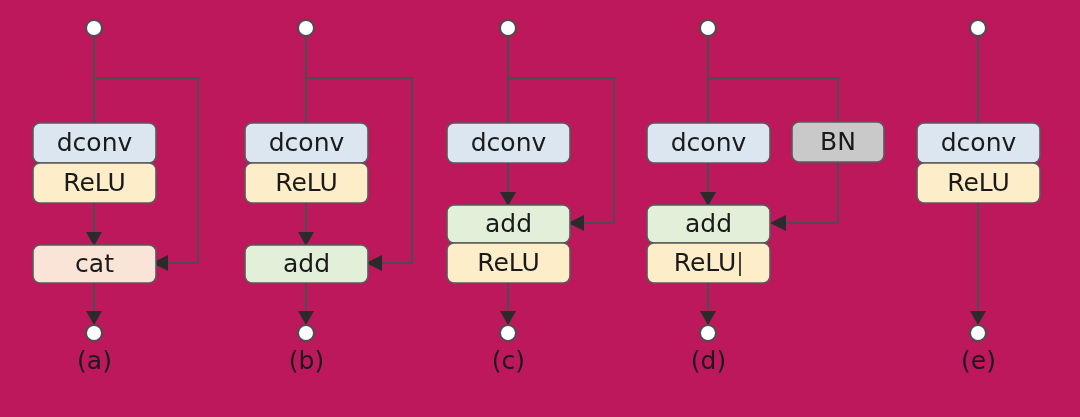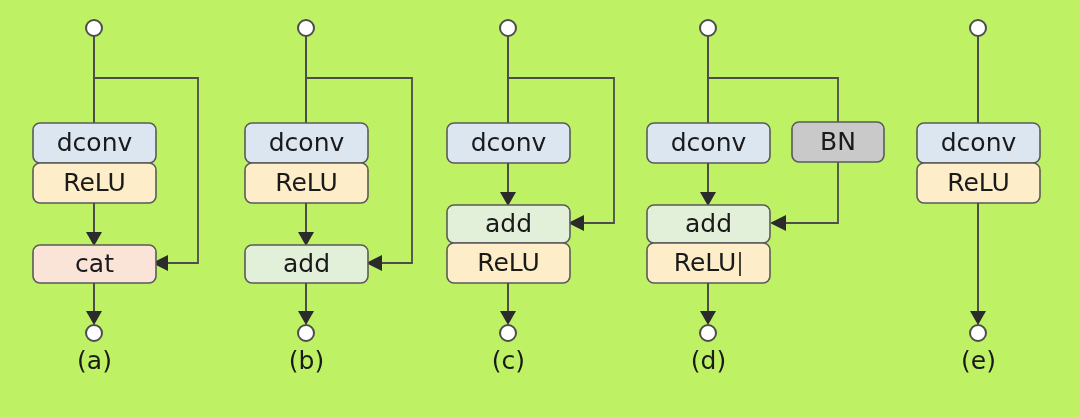--- a/index.html
+++ b/index.html
@@ -8,21 +8,21 @@
     padding: 0;
     background: #ffffff;
   }
   body {
     font-family: "DejaVu Sans", "Liberation Sans", sans-serif;
   }
   #figure-root {
     position: relative;
     width: 1080px;
     height: 417px;
-    background: #bef264;
+    background: #be185d;
     overflow: hidden;
   }
   svg#diagram {
     display: block;
     width: 1080px;
     height: 417px;
   }
   .blk-rect {
     stroke: #5a5a5a;
     stroke-width: 1.6;

